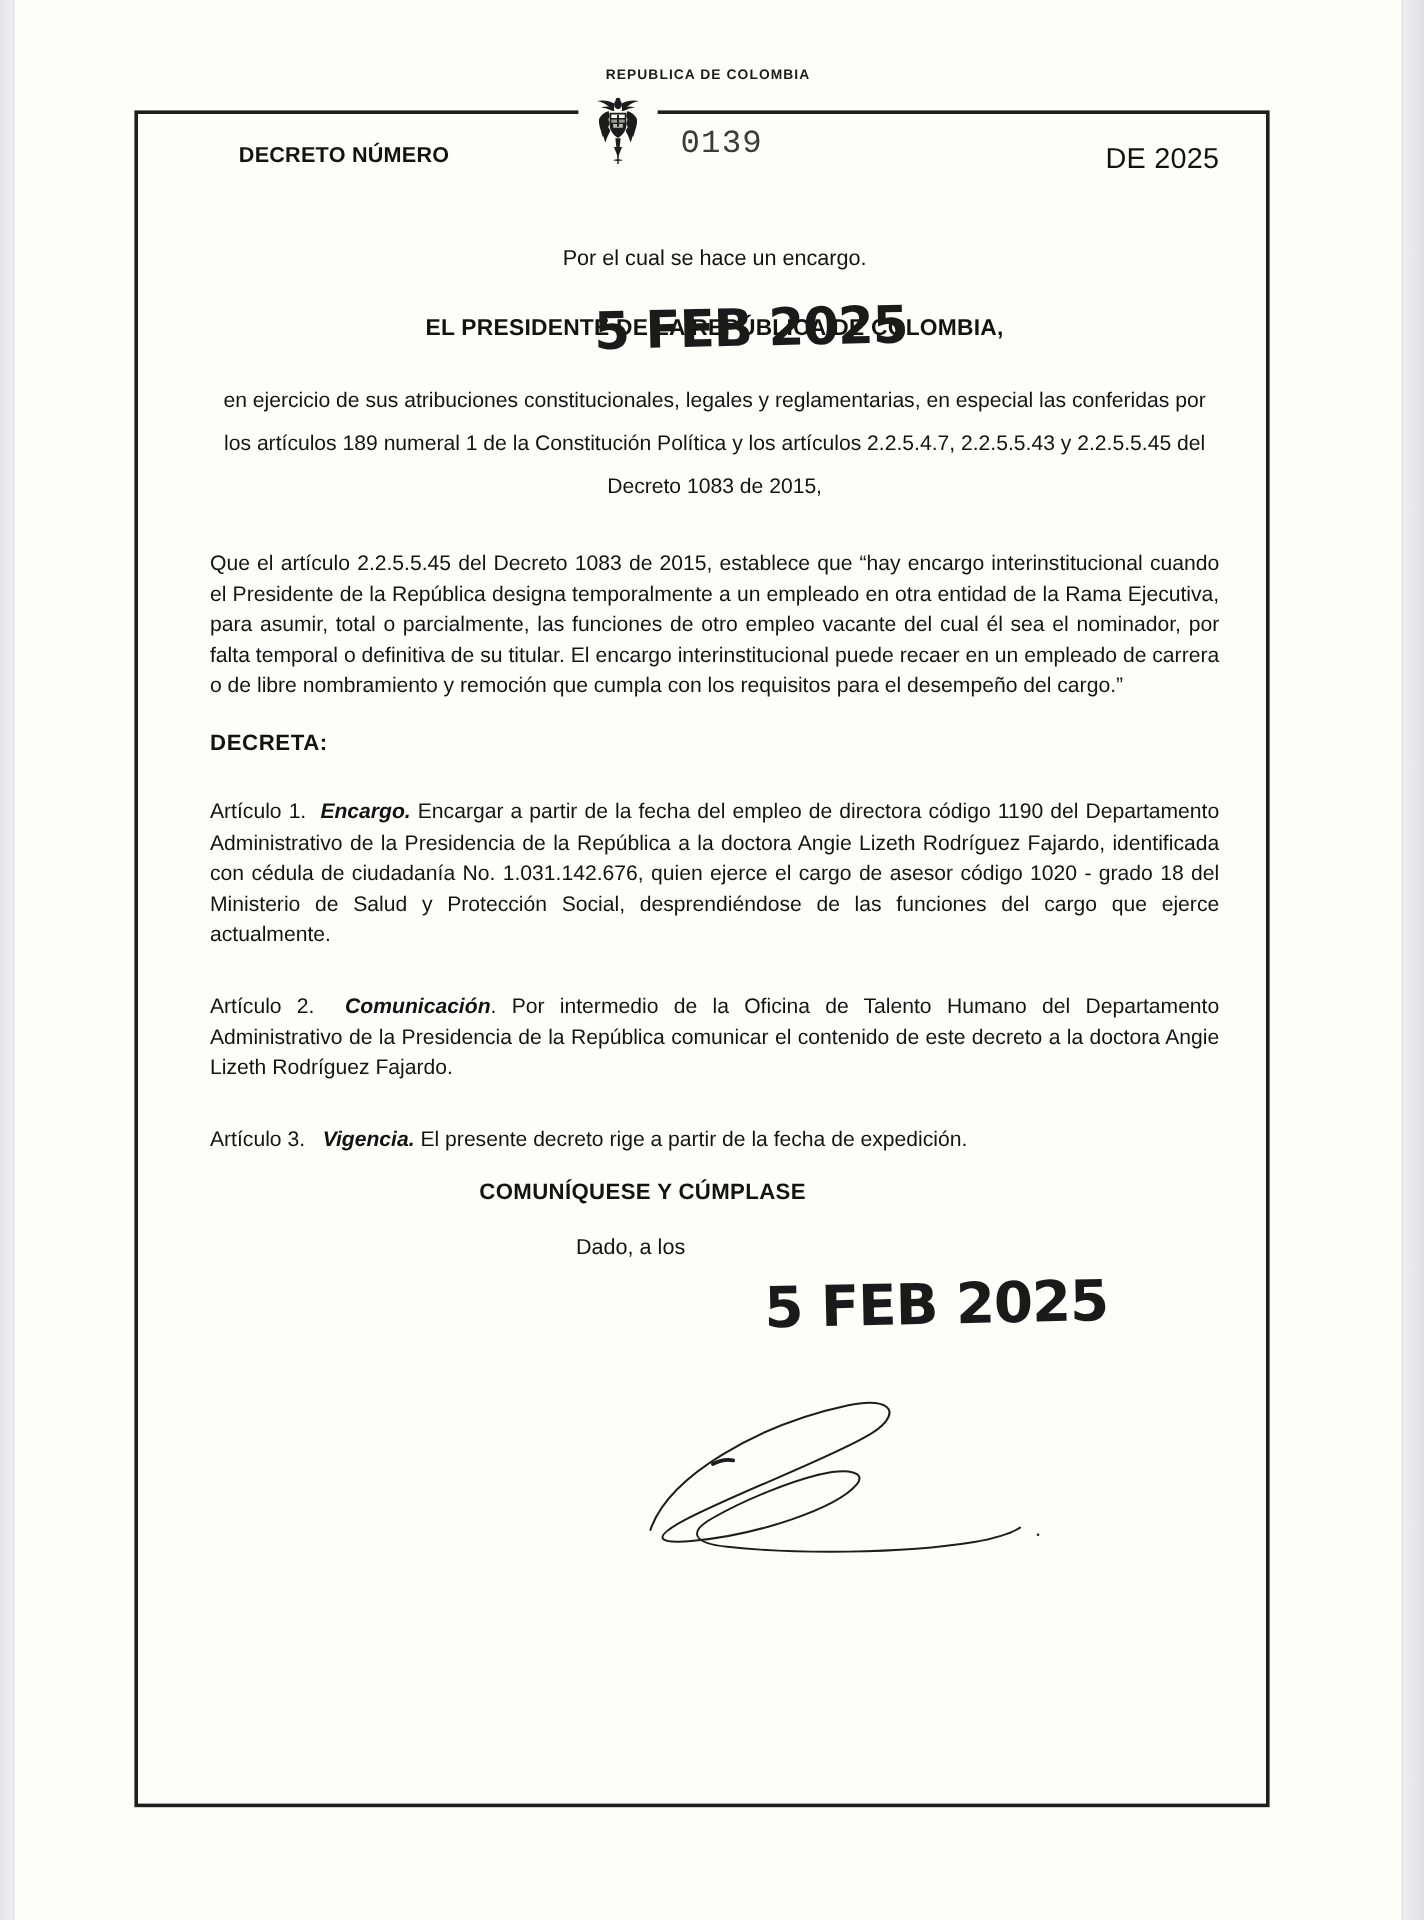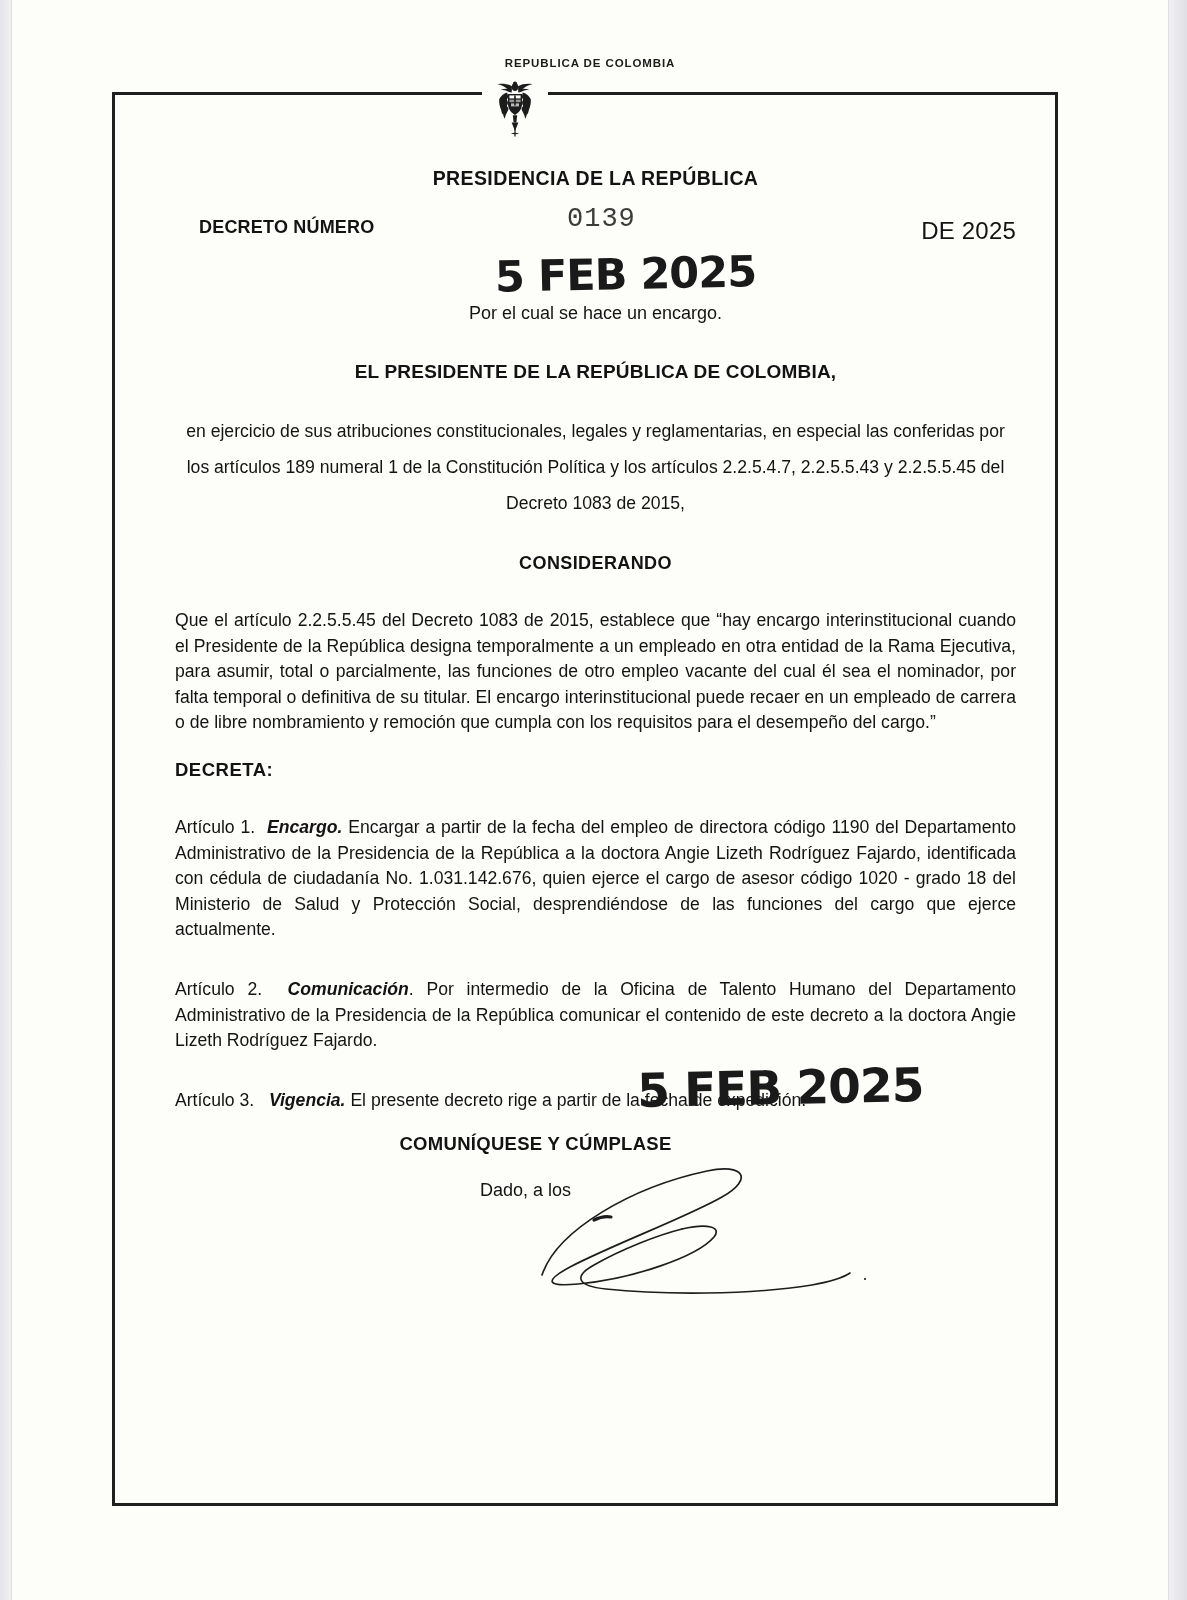--- a/index.html
+++ b/index.html
@@ -279,37 +279,35 @@
           <path d="M19.8 37.2h4.4l-.8 7.4h-2.8z"></path>
           <path d="M18.6 44.6h6.8l-3.4 8.4z"></path>
           <path d="M21.4 50.6h1.2v8h-1.2z"></path>
           <path d="M17.8 55.6c1.4-.6 2.8-.9 4.2-.9s2.8.3 4.2.9c-1.4.4-2.8.6-4.2.6s-2.8-.2-4.2-.6z"></path>
         </g>
       </svg>
     </div>
 
     <div class="content">
 
-      <div class="title-presidencia">PRESIDENCIA DE LA REPÚBLICA</div>
 
       <div class="decreto-line">
         <span class="decreto-label">DECRETO NÚMERO</span>
         <span class="decreto-number">0139</span>
         <span class="decreto-year">DE 2025</span>
       </div>
 
       <div class="stamp stamp-top">5 FEB 2025</div>
 
       <div class="subject">Por el cual se hace un encargo.</div>
 
       <div class="president-heading">EL PRESIDENTE DE LA REPÚBLICA DE COLOMBIA,</div>
 
       <div class="preamble">en ejercicio de sus atribuciones constitucionales, legales y reglamentarias, en especial las conferidas por los artículos 189 numeral 1 de la Constitución Política y los artículos 2.2.5.4.7, 2.2.5.5.43 y 2.2.5.5.45 del Decreto 1083 de 2015,</div>
 
-      <div class="section-heading">CONSIDERANDO</div>
 
       <div class="body-par">Que el artículo 2.2.5.5.45 del Decreto 1083 de 2015, establece que “hay encargo interinstitucional cuando el Presidente de la República designa temporalmente a un empleado en otra entidad de la Rama Ejecutiva, para asumir, total o parcialmente, las funciones de otro empleo vacante del cual él sea el nominador, por falta temporal o definitiva de su titular. El encargo interinstitucional puede recaer en un empleado de carrera o de libre nombramiento y remoción que cumpla con los requisitos para el desempeño del cargo.”</div>
 
       <div class="decreta-heading">DECRETA:</div>
 
       <div class="body-par">
         <span class="art-label">Artículo 1.</span>
         <span>&nbsp;</span><span class="art-topic">Encargo.</span><span> Encargar a partir de la fecha del empleo de directora código 1190 del Departamento Administrativo de la Presidencia de la República a la doctora Angie Lizeth Rodríguez Fajardo, identificada con cédula de ciudadanía No. 1.031.142.676, quien ejerce el cargo de asesor código 1020 - grado 18 del Ministerio de Salud y Protección Social, desprendiéndose de las funciones del cargo que ejerce actualmente.</span>
       </div>
 

